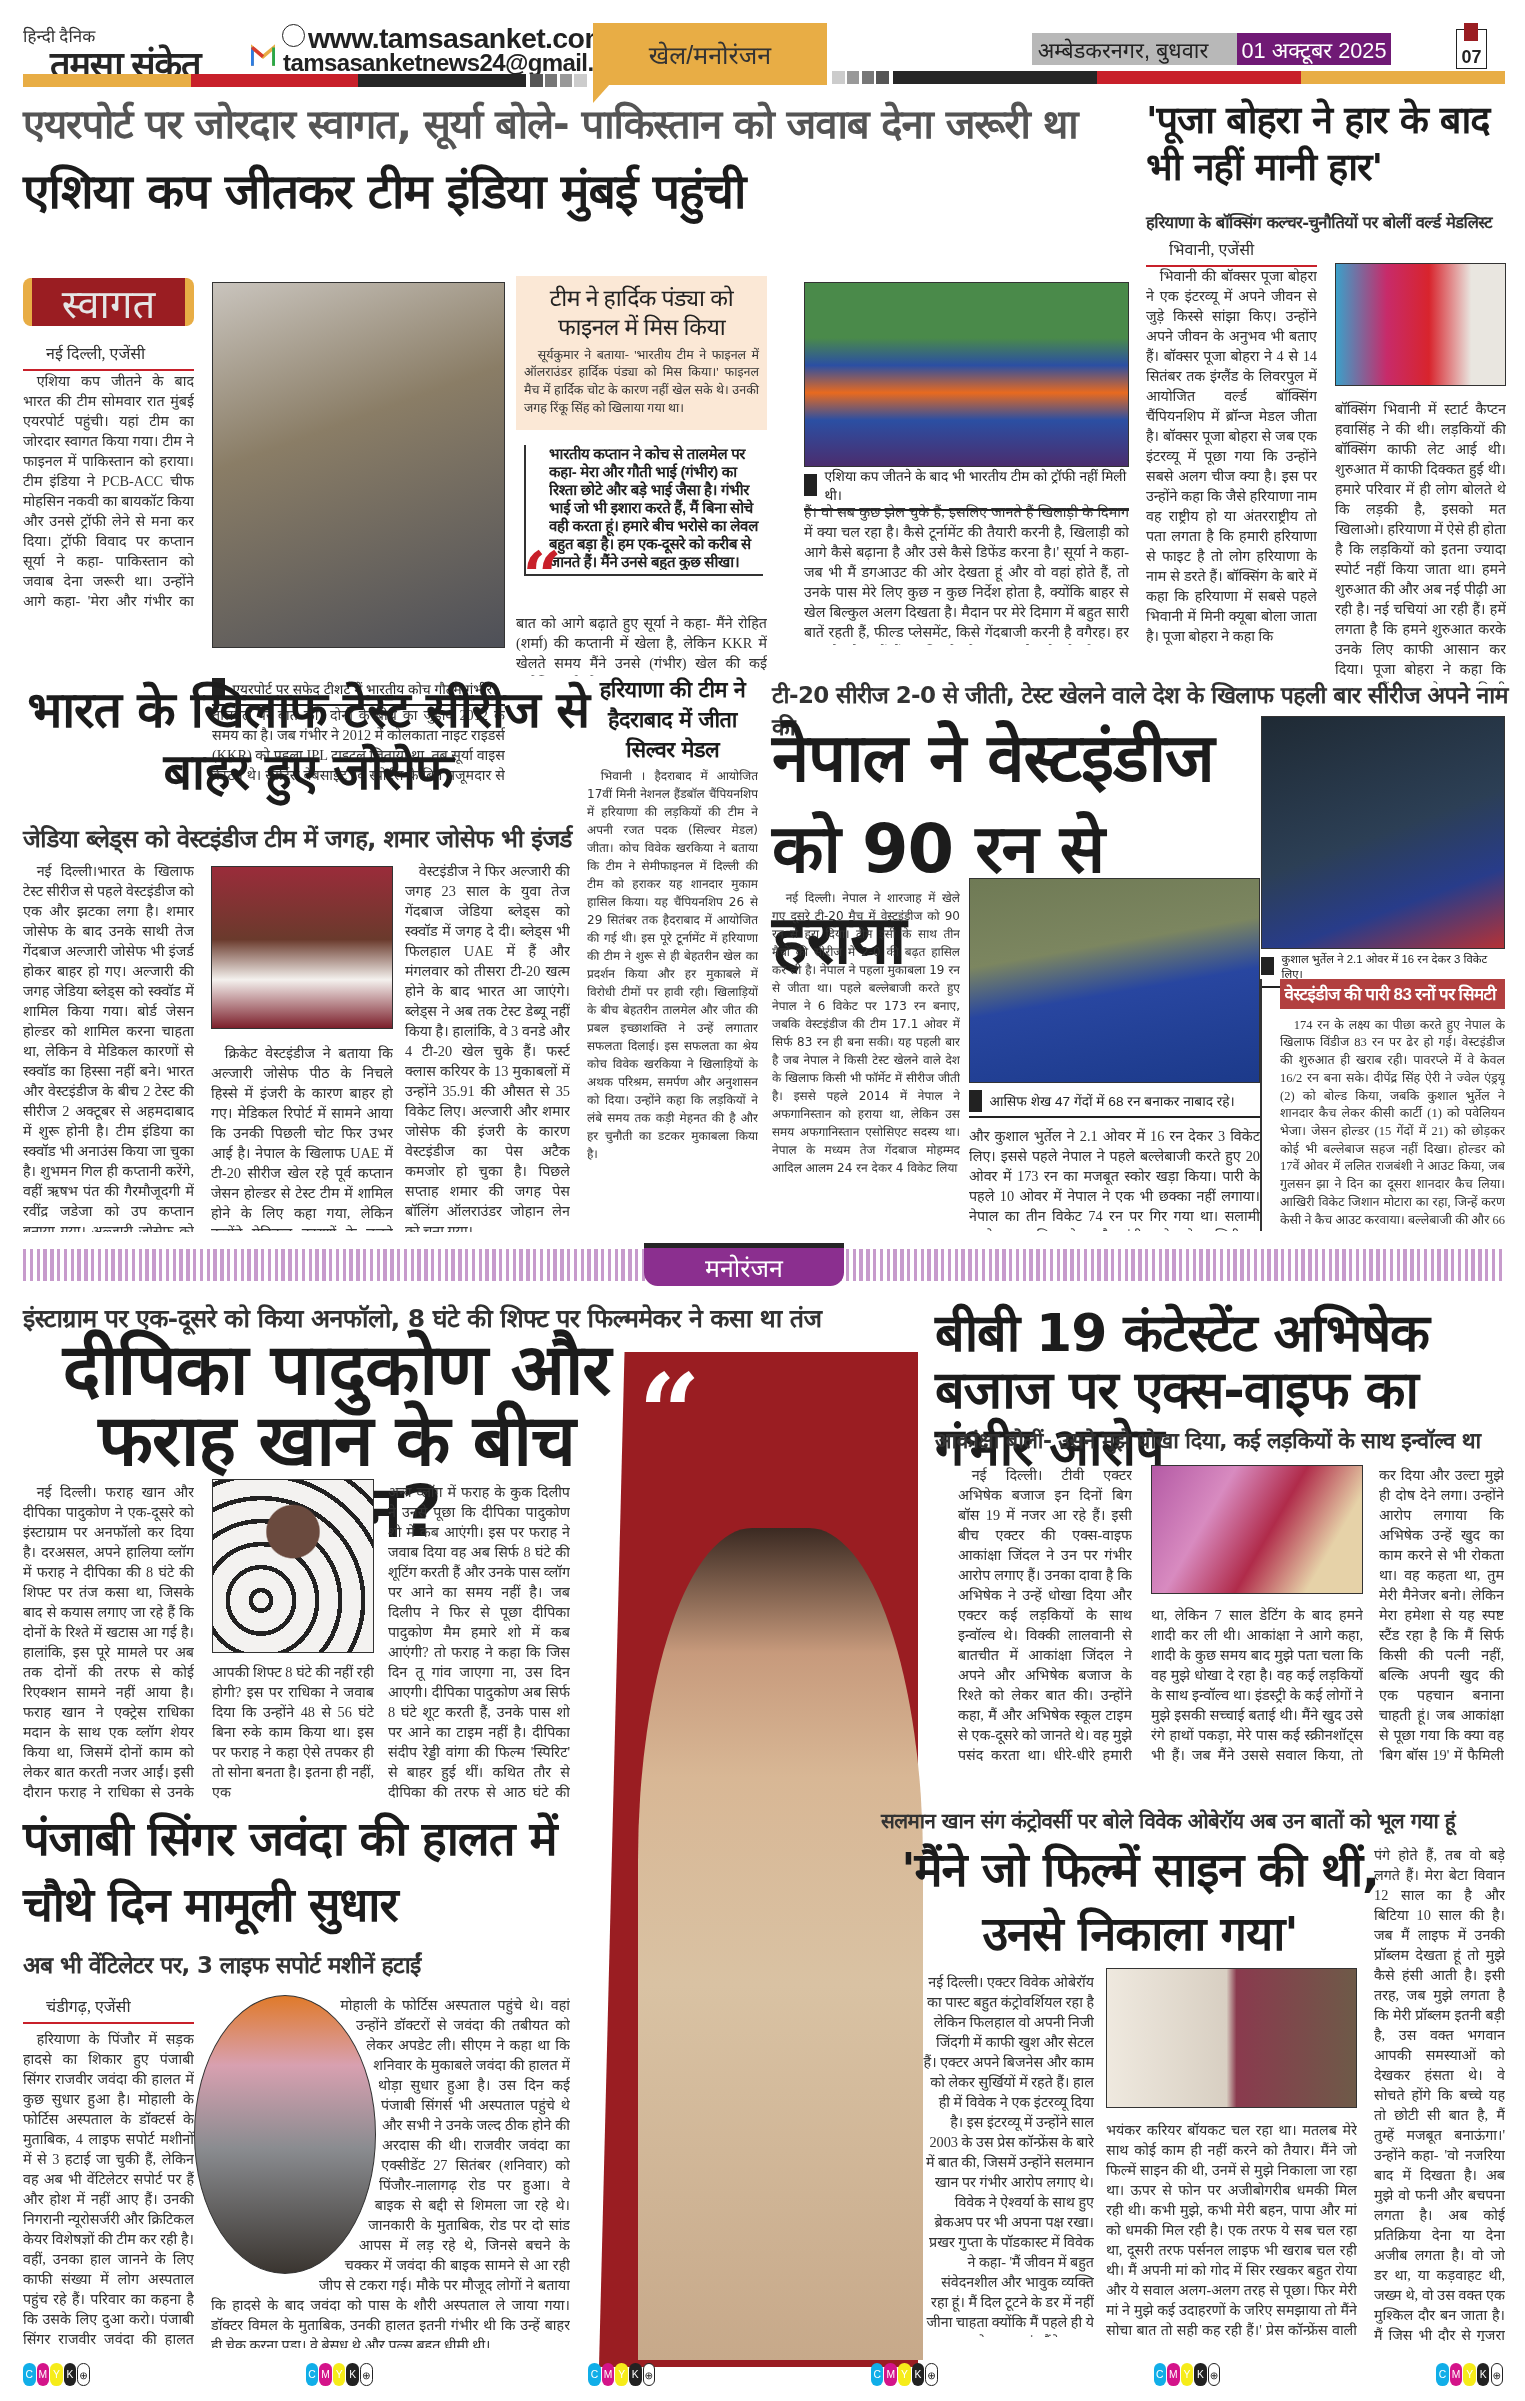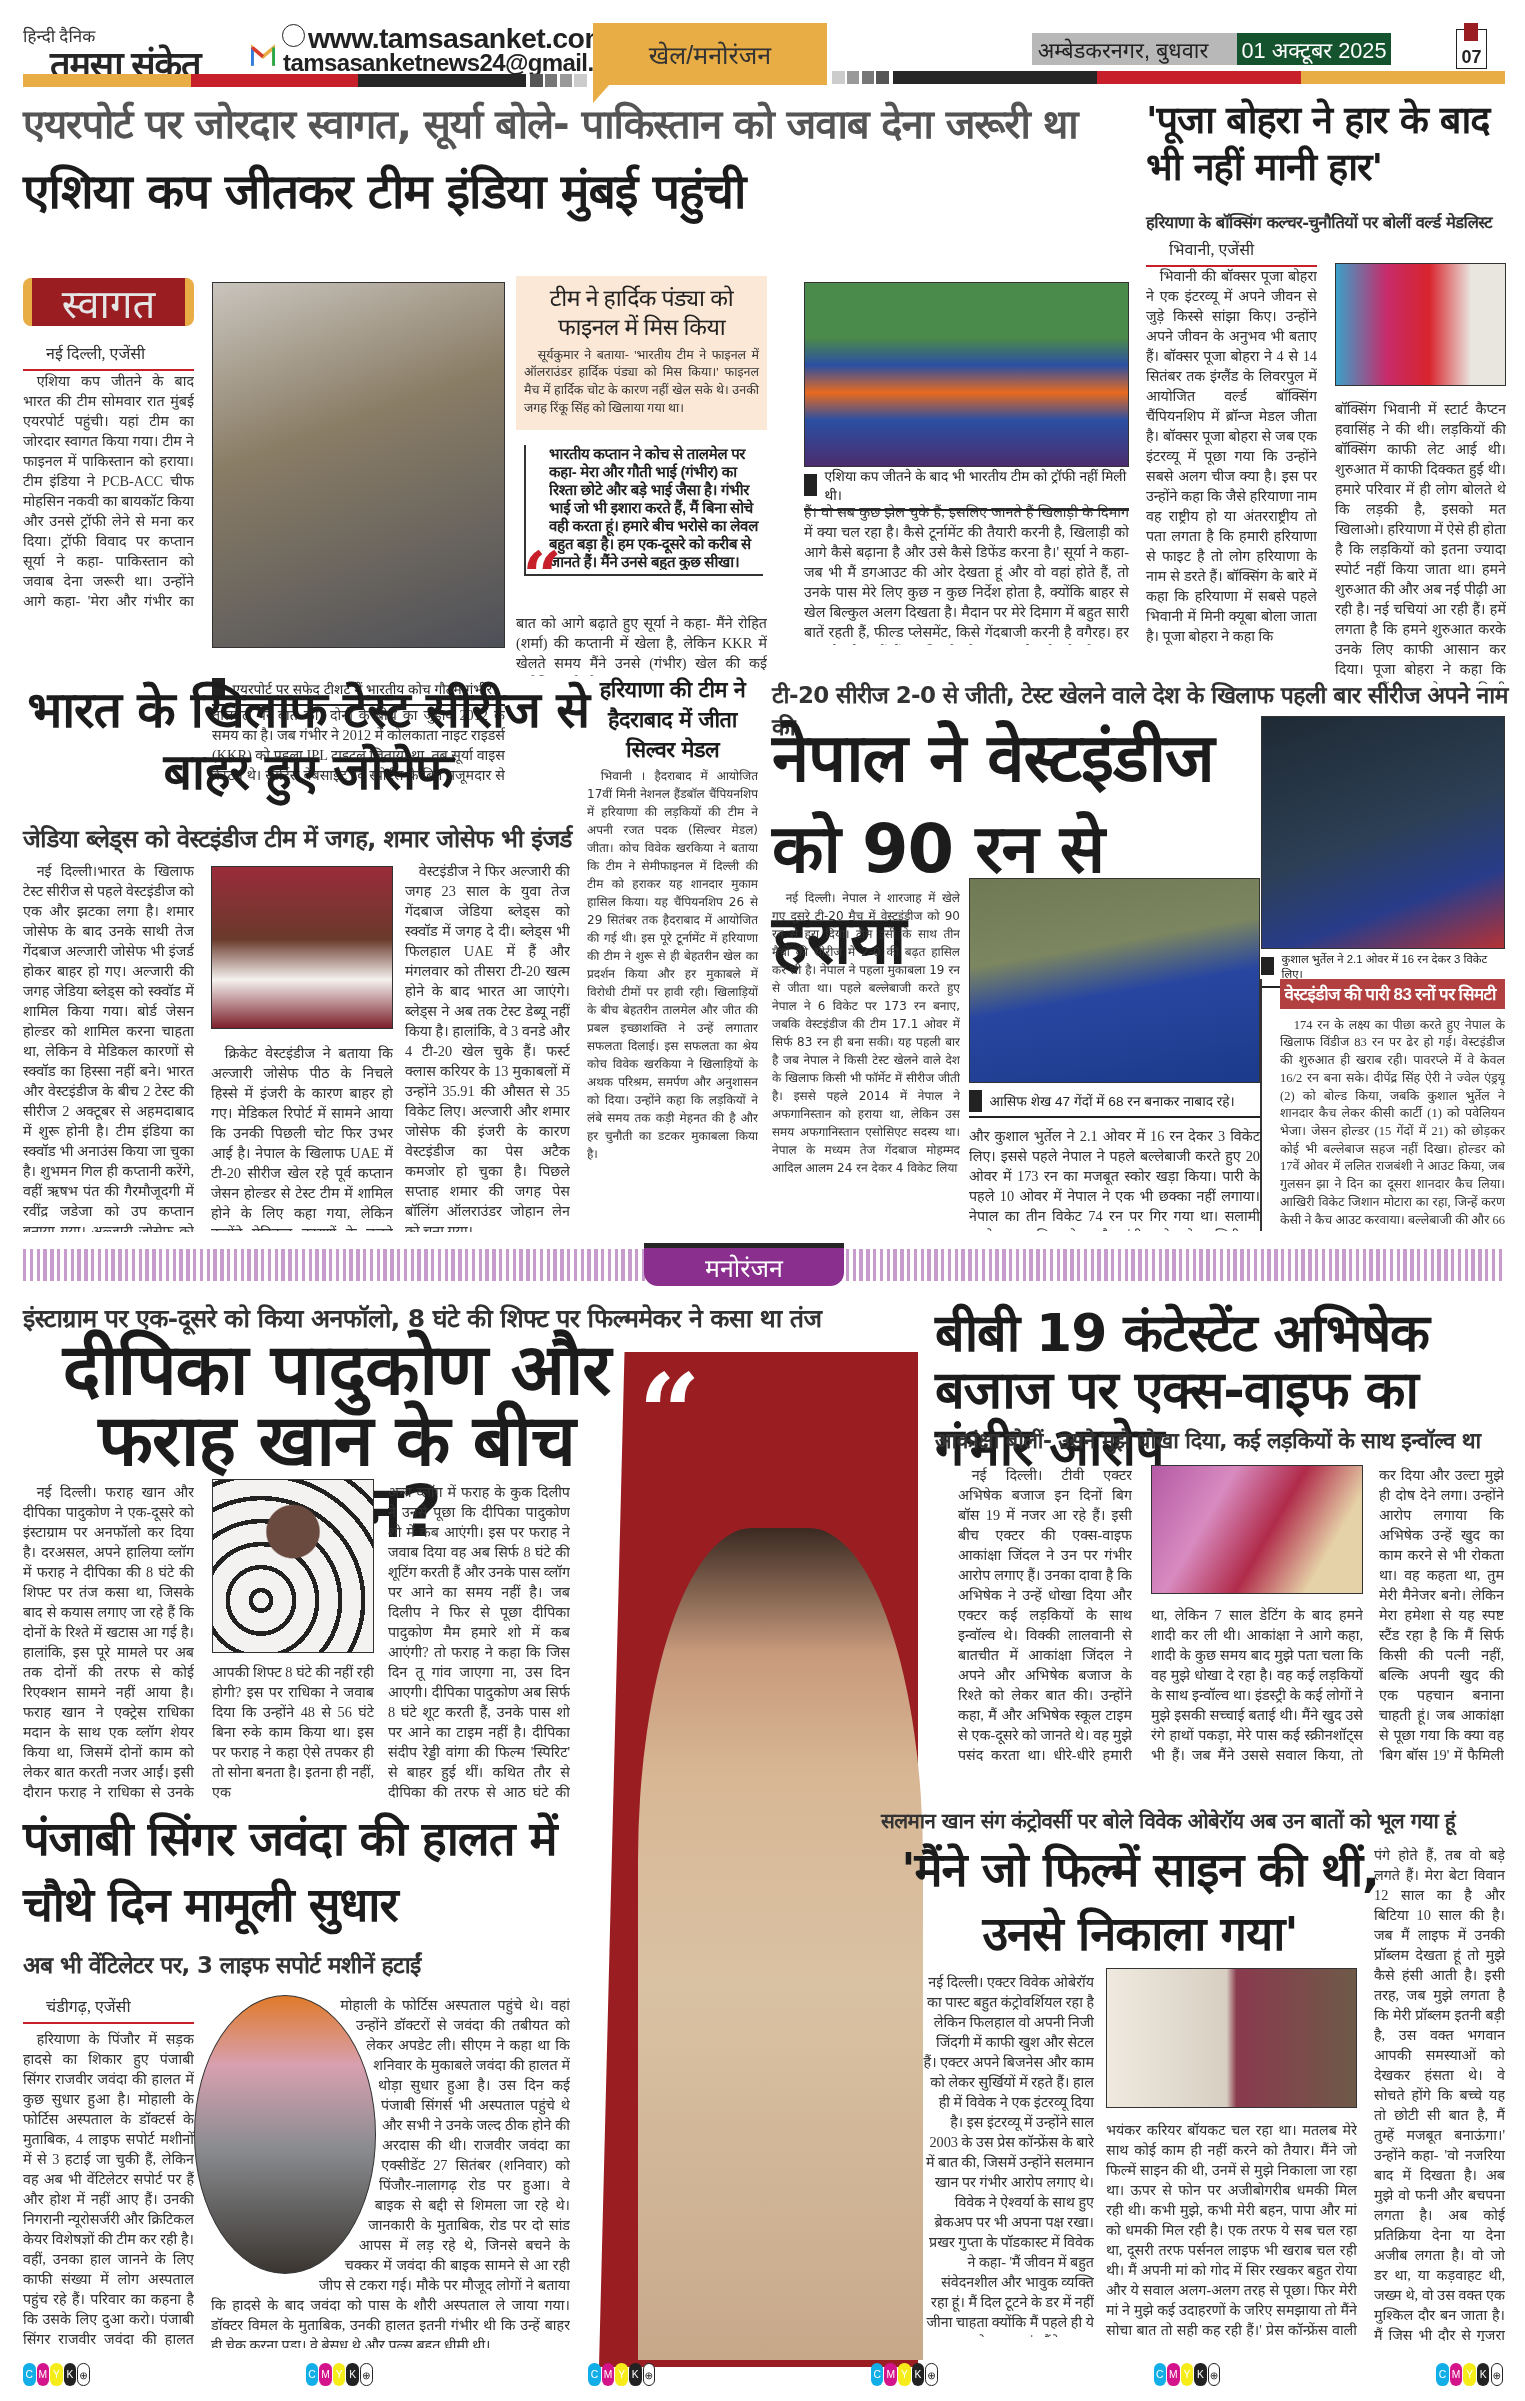--- a/index.html
+++ b/index.html
@@ -48,21 +48,21 @@
 </div>
 
 <div class="abs" style="left:593px;top:23px;width:234px;height:62px;background:#e8ad45;display:flex;align-items:center;justify-content:center">
   <span style="font-size:25px;color:#333;font-family:'Liberation Sans',sans-serif">खेल/मनोरंजन</span>
 </div>
 <div class="abs" style="left:593px;top:84px;width:0;height:0;border-top:19.4px solid #e8ad45;border-right:17px solid transparent"></div>
 
 <div class="abs" style="left:1032px;top:33px;width:205px;height:32px;background:#b8b8b8;display:flex;align-items:center;padding-left:5.7px">
   <span style="font-size:21.7px;color:#222">अम्बेडकरनगर, बुधवार</span>
 </div>
-<div class="abs" style="left:1237px;top:33px;width:154px;height:32px;background:#14532d;display:flex;align-items:center;justify-content:center">
+<div class="abs" style="left:1237px;top:33px;width:154px;height:32px;background:#701a75;display:flex;align-items:center;justify-content:center">
   <span style="font-size:21.7px;color:#fff">01 अक्टूबर 2025</span>
 </div>
 <div class="abs" style="left:1456px;top:28.5px;width:31px;height:40px;border:1.7px solid #222;display:flex;align-items:flex-end;justify-content:center">
   <span style="font-size:18px;font-weight:bold">07</span>
 </div>
 <div class="abs" style="left:1464px;top:23px;width:13.7px;height:18px;background:#9a1d22"></div>
 
 <div class="abs" style="left:832px;top:71px;width:673px;height:12.5px;display:flex">
   <div style="width:12.5px;background:#ccc"></div>
     <div style="width:2.3px"></div>

